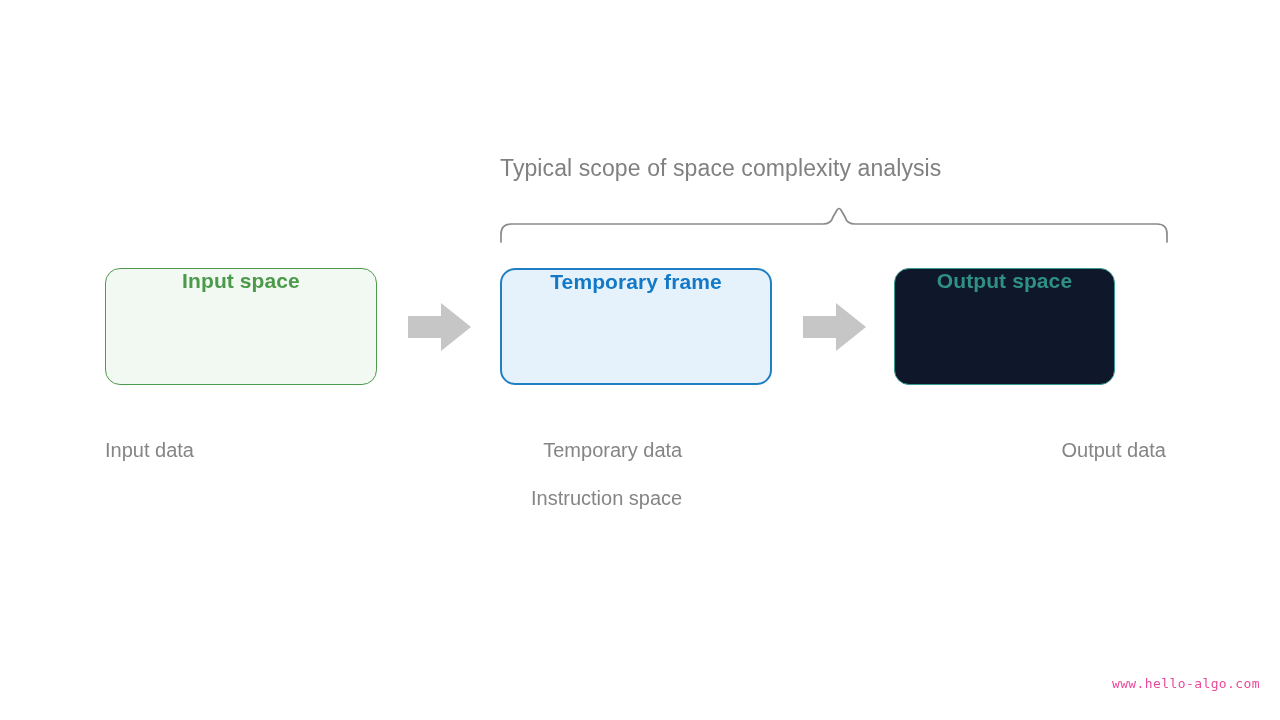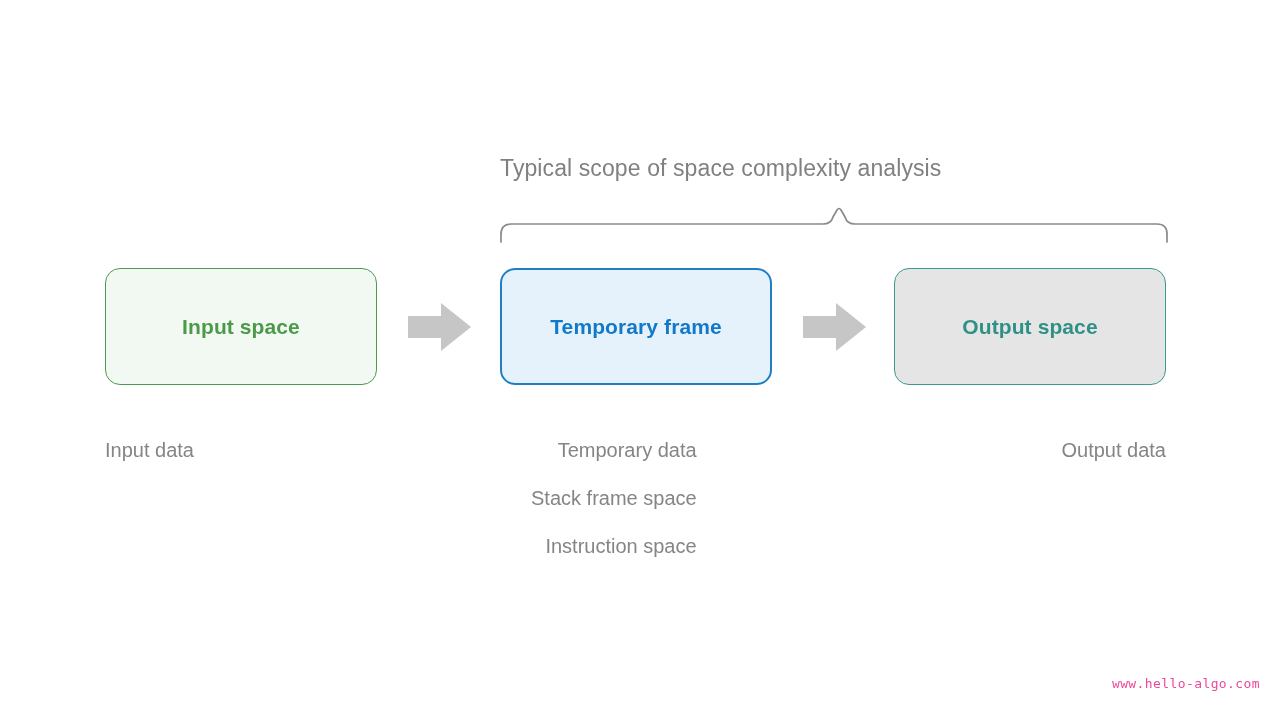--- a/index.html
+++ b/index.html
@@ -44,21 +44,20 @@
   .brace svg { display: block; }
 
   
   .box {
     position: absolute;
     top: 268px;
     height: 117px;
     box-sizing: border-box;
     border-radius: 15px;
     display: flex;
-    align-items: center;
     justify-content: center;
   }
   .box-label {
     font-size: 21px;
     font-weight: bold;
     letter-spacing: 0.1px;
     white-space: nowrap;
   }
 
   .box-input {
@@ -72,23 +71,23 @@
   .box-temp {
     left: 500px;
     width: 272px;
     border: 2.6px solid #1f7fc4;
     background: #e6f2fb;
   }
   .box-temp .box-label { color: #1279c9; }
 
   .box-output {
     left: 894px;
-    width: 272px;
+    width: 221px;
     border: 1.8px solid #389b92;
-    background: #e5e5e5;
+    background: #0f172a;
   }
   .box-output .box-label { color: #2f9186; }
 
   
   .arrow {
     position: absolute;
     top: 302px;
     width: 64px;
     height: 50px;
   }
@@ -169,21 +168,20 @@
   </div>
 
   <div class="box box-output">
     <span class="box-label">Output space</span>
   </div>
 
   <div class="caption caption-input">Input data</div>
 
   <div class="caption caption-temp">
     <span class="caption-line">Temporary data</span>
-    <span class="caption-line">Stack frame space</span>
     <span class="caption-line">Instruction space</span>
   </div>
 
   <div class="caption caption-output">Output data</div>
 
   <div class="watermark">www.hello-algo.com</div>
 
 </div>
 
 </body></html>

